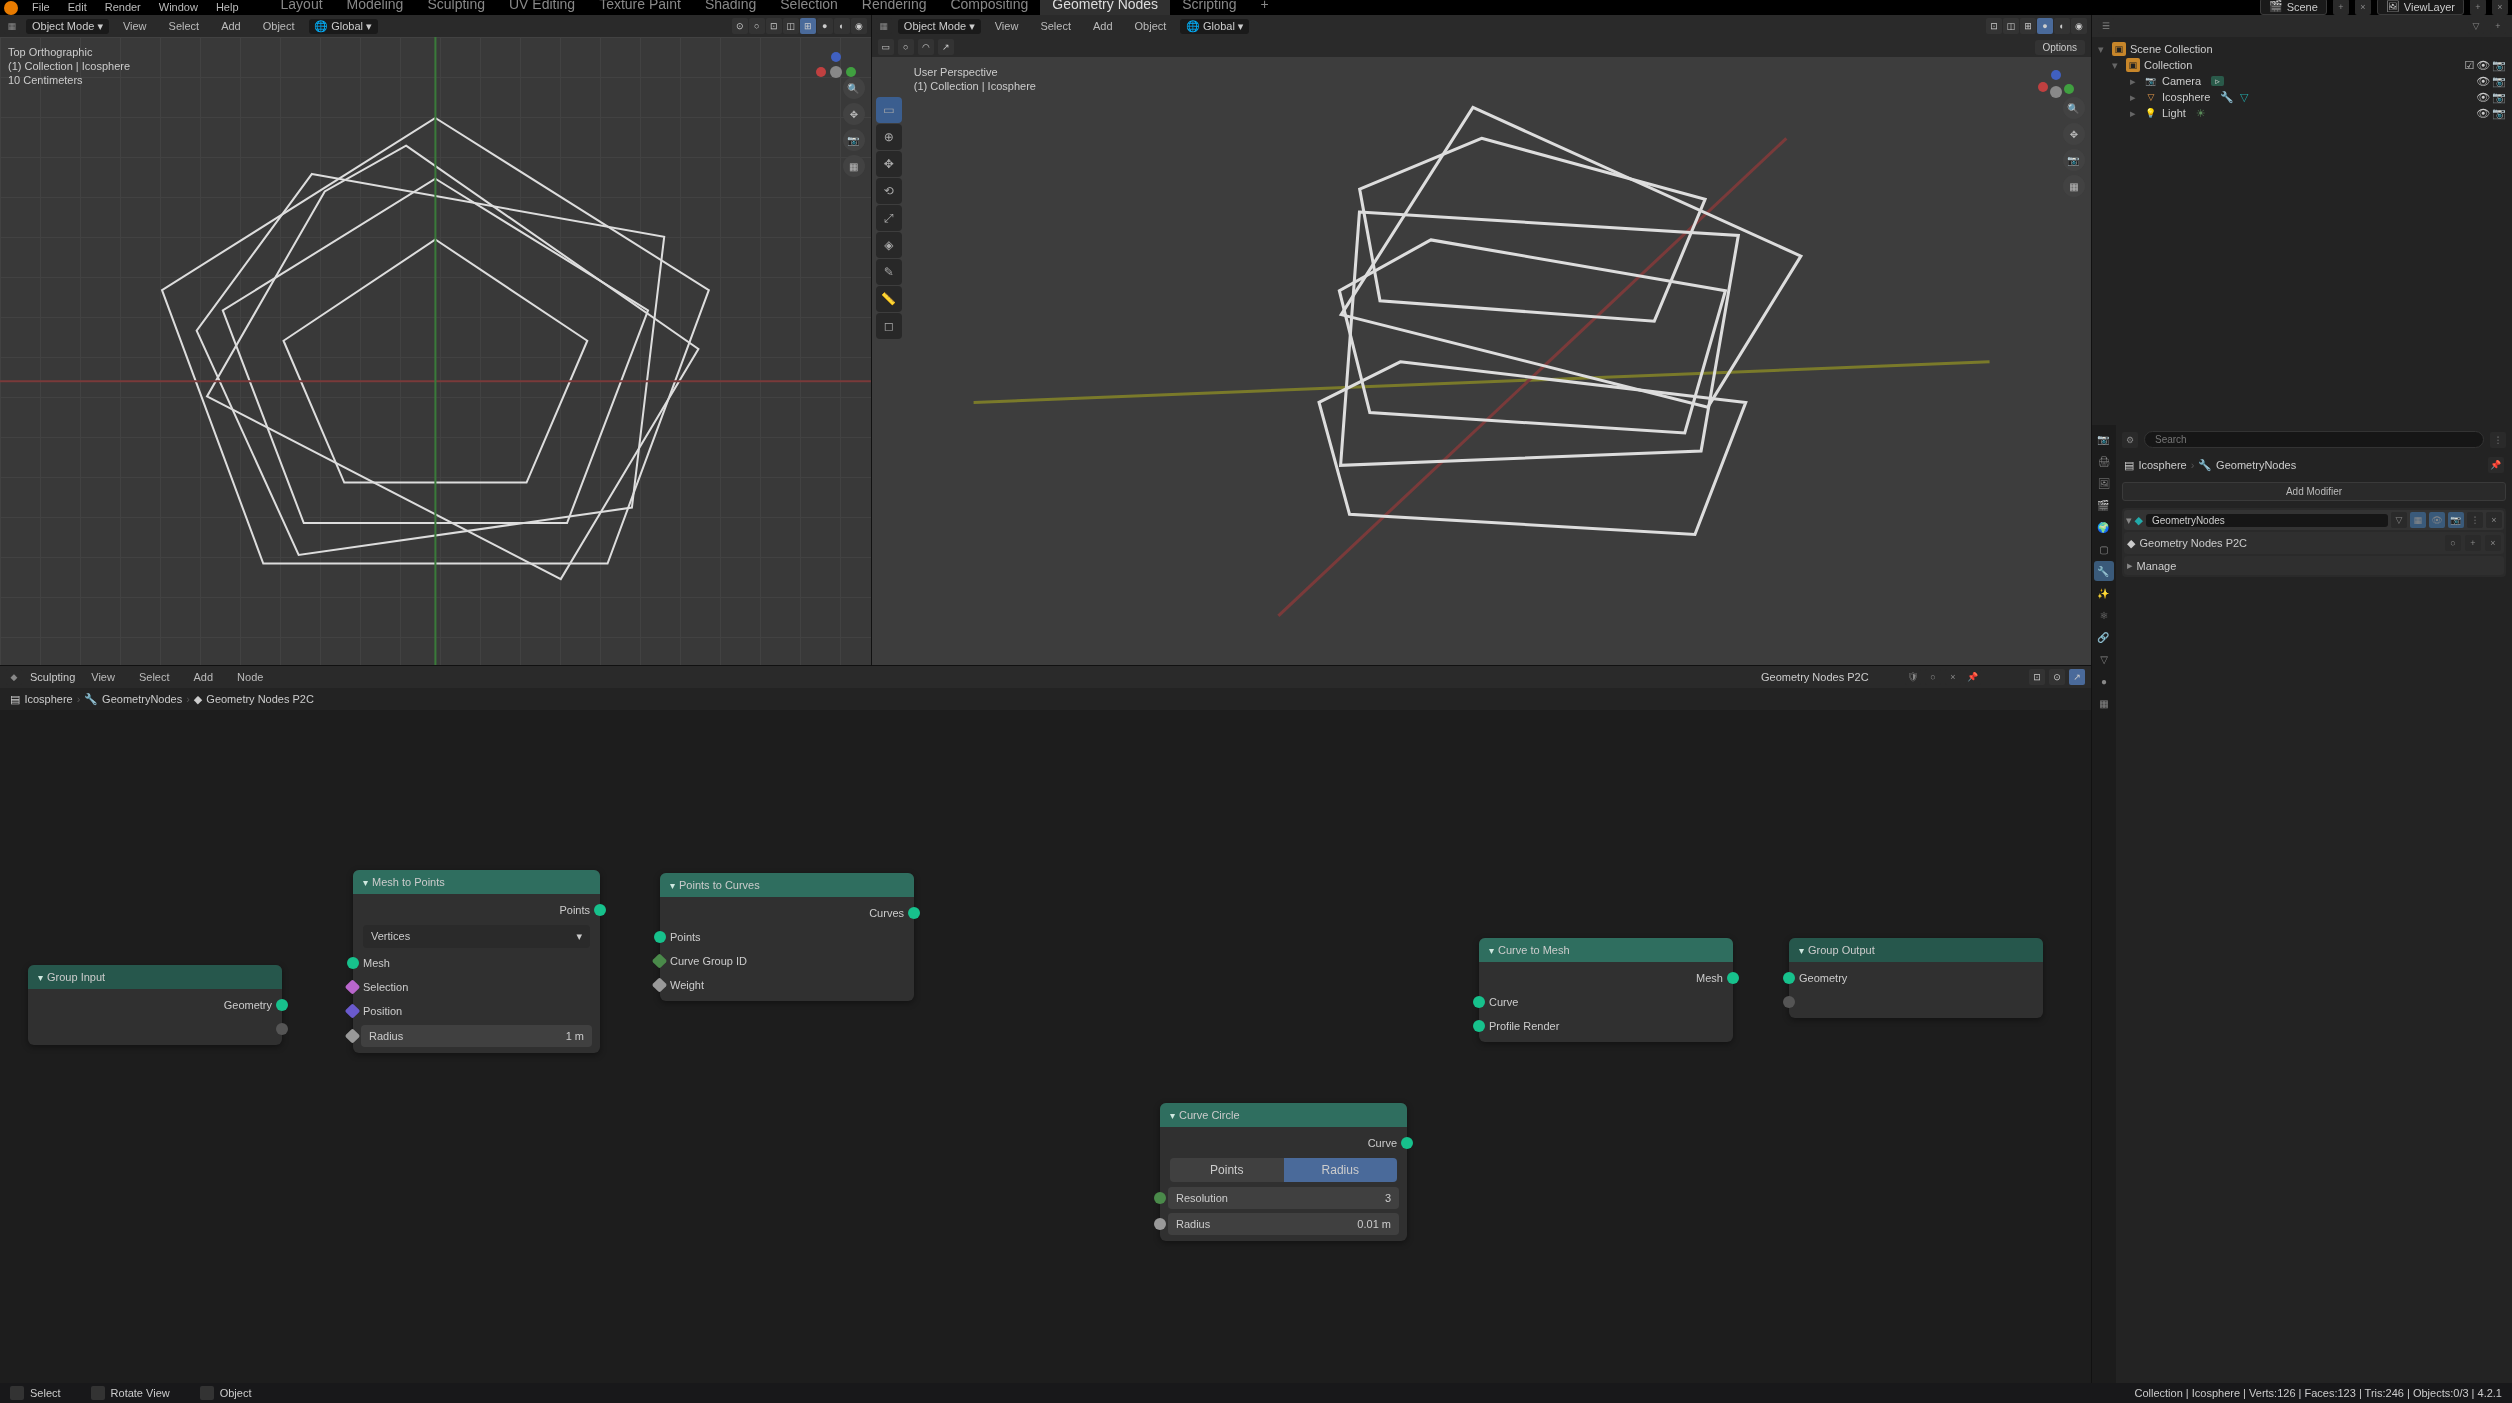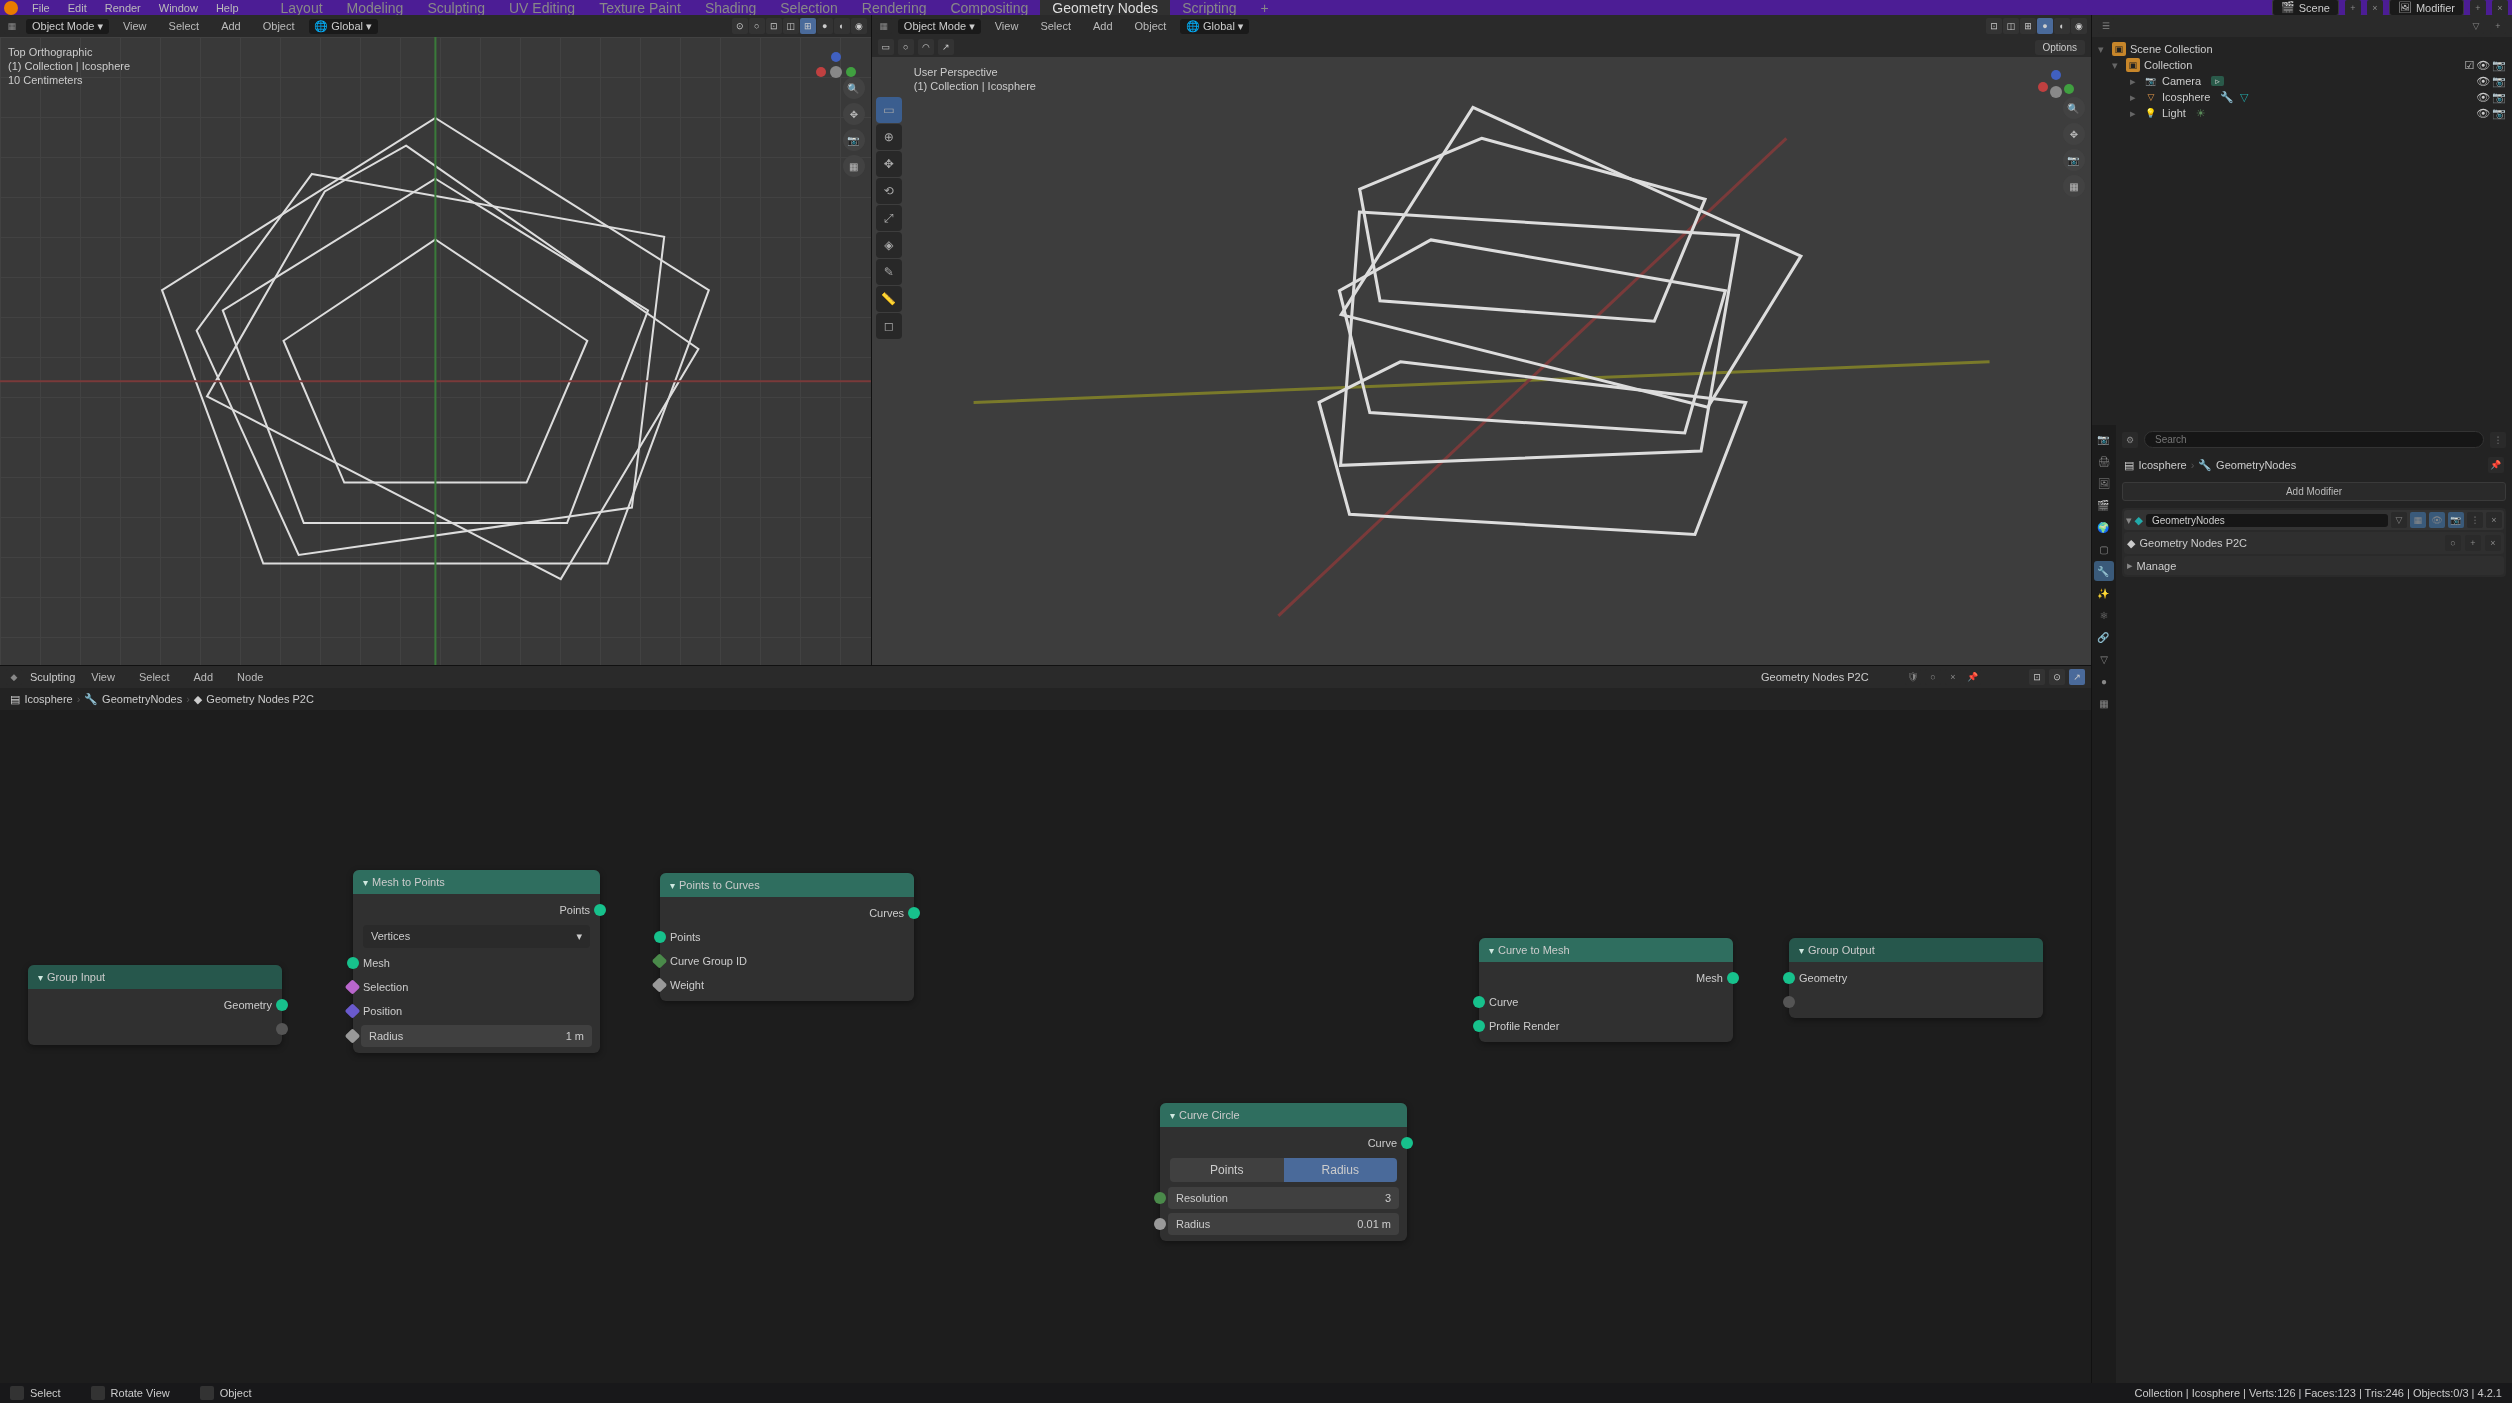--- a/index.html
+++ b/index.html
@@ -1,18 +1,18 @@
 <!DOCTYPE html>
 <html><head>
 <meta charset="utf-8">
 <style>
 *{margin:0;padding:0;box-sizing:border-box;font-family:sans-serif;font-size:11px;color:#ccc;user-select:none}
 body{background:#1e1e1e;overflow:hidden}
 .root{width:2512px;height:1403px;display:flex;flex-direction:column;transform-origin:top left;background:#2a2a2a}
-.topbar{height:15px;background:#4c1d95;display:flex;align-items:center;padding:0 4px;gap:2px}
+.topbar{height:15px;background:#000000;display:flex;align-items:flex-end;padding:0 4px;gap:2px}
 .blender-logo{width:14px;height:14px;border-radius:50%;background:#e87b00;margin-right:4px}
 .menu-item{padding:2px 8px;color:#bbb;cursor:pointer}
 .workspace-tabs{display:flex;margin-left:20px;gap:0}
 .ws-tab{padding:3px 12px;color:#888;cursor:pointer;font-size:14px}
 .ws-tab.active{background:#303030;color:#ddd}
 .topbar-right{margin-left:auto;display:flex;gap:6px;align-items:center}
 .top-field{background:#1a1a1a;border:1px solid #3a3a3a;border-radius:3px;padding:1px 8px;color:#aaa;display:flex;align-items:center;gap:4px;font-size:10px}
 .icon-btn{width:16px;height:16px;background:#2a2a2a;border-radius:2px;display:flex;align-items:center;justify-content:center;font-size:9px;color:#888}
 
 .main-area{flex:1;display:flex;flex-direction:column}
@@ -125,21 +125,21 @@
     </div>
     <div class="topbar-right">
       <div class="top-field">
           <span>🎬</span>
           <span>Scene</span>
         </div>
       <div class="icon-btn">+</div>
       <div class="icon-btn">×</div>
       <div class="top-field">
           <span>🖼</span>
-          <span>Modifier</span>
+          <span>ViewLayer</span>
         </div>
       <div class="icon-btn">+</div>
       <div class="icon-btn">×</div>
     </div>
   </div>
 
   <div class="main-area">
 
     <div style="display:flex;flex:1;gap:1px;background:#111">
       <div style="flex:1;display:flex;flex-direction:column;gap:1px;background:#111">

